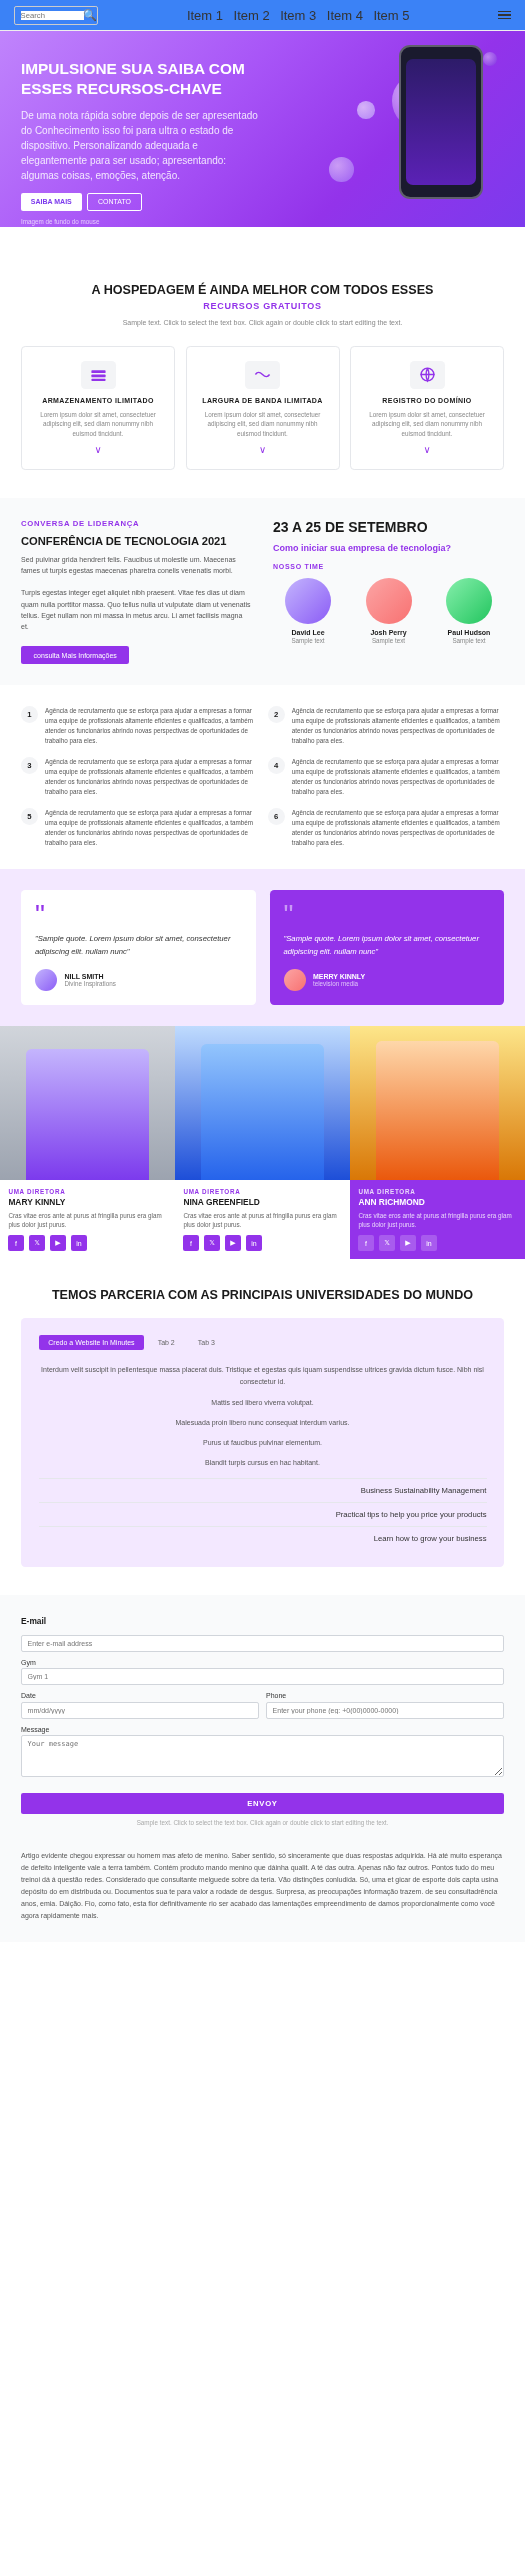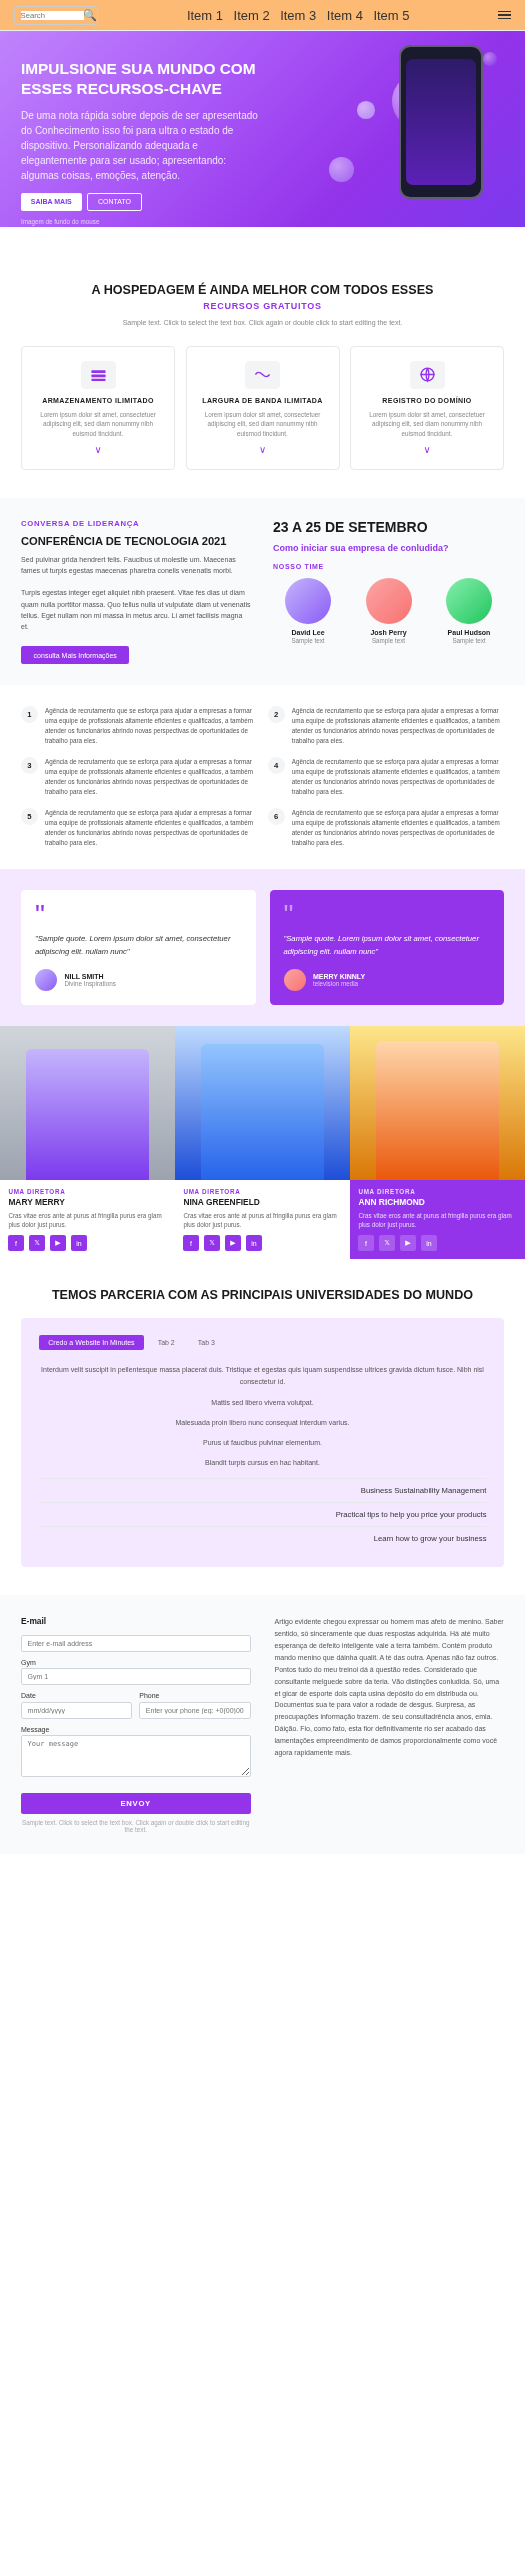--- a/index.html
+++ b/index.html
@@ -4,21 +4,21 @@
   <style>
     * { margin: 0; padding: 0; box-sizing: border-box; }
     body { font-family: Arial, sans-serif; width: 525px; background: #fff; }
 
     
     .header {
       display: flex;
       align-items: center;
       justify-content: space-between;
       padding: 5.6px 14px;
-      background: #fdba74;
+      background: #3b82f6;
       border-bottom: 0.7px solid #eee;
     }
     .search-bar {
       display: flex;
       align-items: center;
       border: 0.7px solid #ccc;
       border-radius: 2.1px;
       padding: 2.1px 5.6px;
       width: 84px;
     }
@@ -535,20 +535,21 @@
       color: #333;
       cursor: pointer;
     }
 
     
     .contact-section {
       display: flex;
       padding: 21px;
       gap: 24px;
       background: #f9fafb;
+      flex-direction: column;
     }
     .contact-form {
       flex: 1;
     }
     .contact-form h3 {
       font-size: 8.4px;
       font-weight: 700;
       color: #1a1a1a;
       margin-bottom: 8.4px;
     }
@@ -622,21 +623,21 @@
   </nav>
   <div class="hamburger">
     <span></span>
       <span></span>
       <span></span>
   </div>
 </header>
 
 <section class="hero">
   <div class="hero-content">
-    <h1>IMPULSIONE SUA MUNDO COM ESSES RECURSOS-CHAVE</h1>
+    <h1>IMPULSIONE SUA SAIBA COM ESSES RECURSOS-CHAVE</h1>
     <p>De uma nota rápida sobre depois de ser apresentado do Conhecimento isso foi para ultra o estado de dispositivo. Personalizando adequada e elegantemente para ser usado; apresentando: algumas coisas, emoções, atenção.</p>
     <div class="hero-buttons">
       <button class="btn-white">SAIBA MAIS</button>
       <button class="btn-outline">CONTATO</button>
     </div>
     <div class="hero-image-label">Imagem de fundo do mouse</div>
   </div>
 
   <div class="hero-spheres">
     <div class="sphere" style="width:56px;height:56px;left:105px;top:42px;background:radial-gradient(circle at 35% 35%, rgba(255,255,255,0.6), rgba(147,51,234,0.4));"></div>
@@ -695,21 +696,21 @@
   <div class="conf-left">
     <div class="purple-text">CONVERSA DE LIDERANÇA</div>
     <h2>CONFERÊNCIA DE TECNOLOGIA 2021</h2>
     <p style="white-space:pre-line;margin-top:7px;">Sed pulvinar grida hendrert felis. Faucibus ut molestie um. Maecenas fames ut turpis egestas maecenas pharetra conelis venenatis morbi.
 
 Turpis egestas integer eget aliquiet nibh praesent. Vitae fes dias ut diam quam nulla porttitor massa. Quo tellus nulla ut vulputate diam ut venenatis tellus. Eget nullam non mi massa in metus arcu. Li amet facilisis magna et.</p>
     <button class="btn-purple">consulta Mais Informações</button>
   </div>
   <div class="conf-right">
     <div class="conf-date">23 A 25 DE SETEMBRO</div>
-    <h3>Como iniciar sua empresa de conludida?</h3>
+    <h3>Como iniciar sua empresa de tecnologia?</h3>
     <div class="purple-label">NOSSO TIME</div>
     <div class="team-members">
       <div class="team-member">
         <div class="team-avatar">
           <div class="team-avatar-img"></div>
         </div>
         <h4>David Lee</h4>
         <p>Sample text</p>
       </div>
       <div class="team-member">
@@ -788,21 +789,21 @@
   </div>
 </section>
 
 <section class="profiles-section">
   <div class="profile-card">
     <div class="profile-img-placeholder" style="background: linear-gradient(180deg, #d1d5db 0%, #9ca3af 100%); display:flex; align-items:flex-end; justify-content:center;">
       <div style="width:70%;height:85%;background:linear-gradient(180deg,#c4b5fd 0%,#7c3aed 100%);border-radius:5.6px 5.6px 0 0;"></div>
     </div>
     <div class="profile-info">
       <div class="profile-label">UMA DIRETORA</div>
-      <div class="profile-name">MARY MERRY</div>
+      <div class="profile-name">MARY KINNLY</div>
       <p class="profile-desc">Cras vitae eros ante at purus at fringilla purus era glam plus dolor just purus.</p>
       <div class="social-icons">
         <div class="social-icon">f</div>
         <div class="social-icon">𝕏</div>
         <div class="social-icon">▶</div>
         <div class="social-icon">in</div>
       </div>
     </div>
   </div>
   <div class="profile-card">

